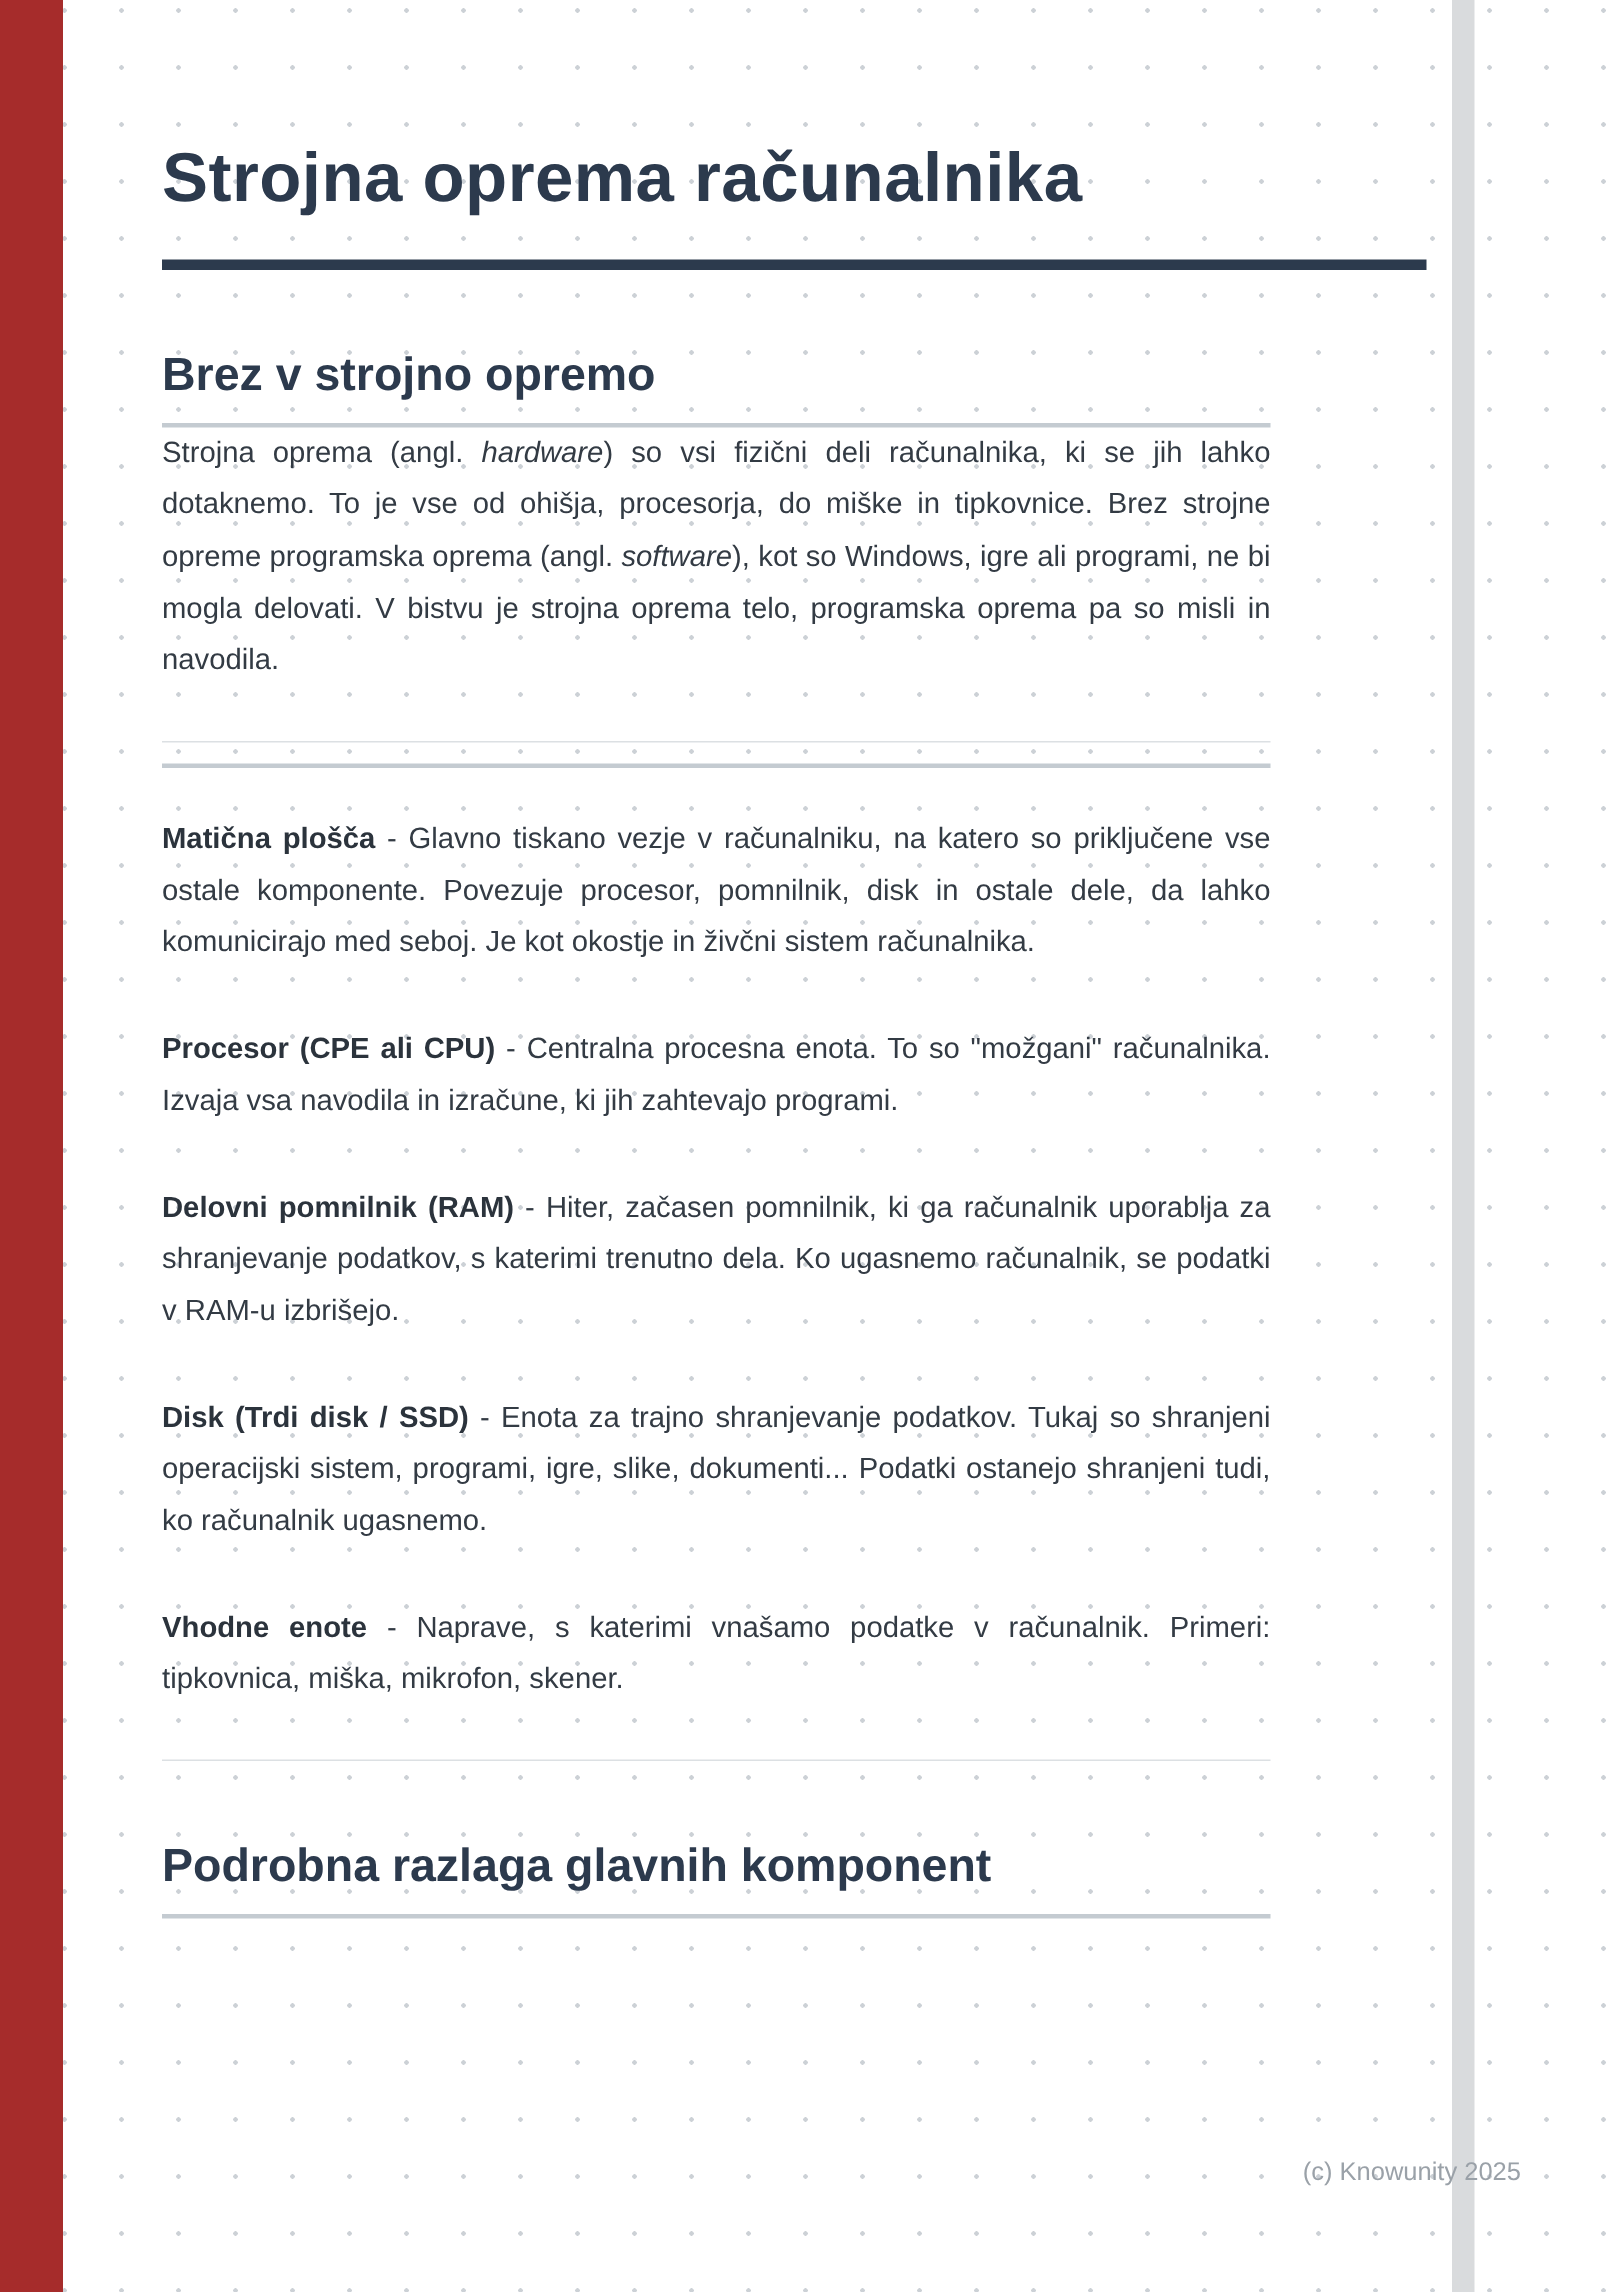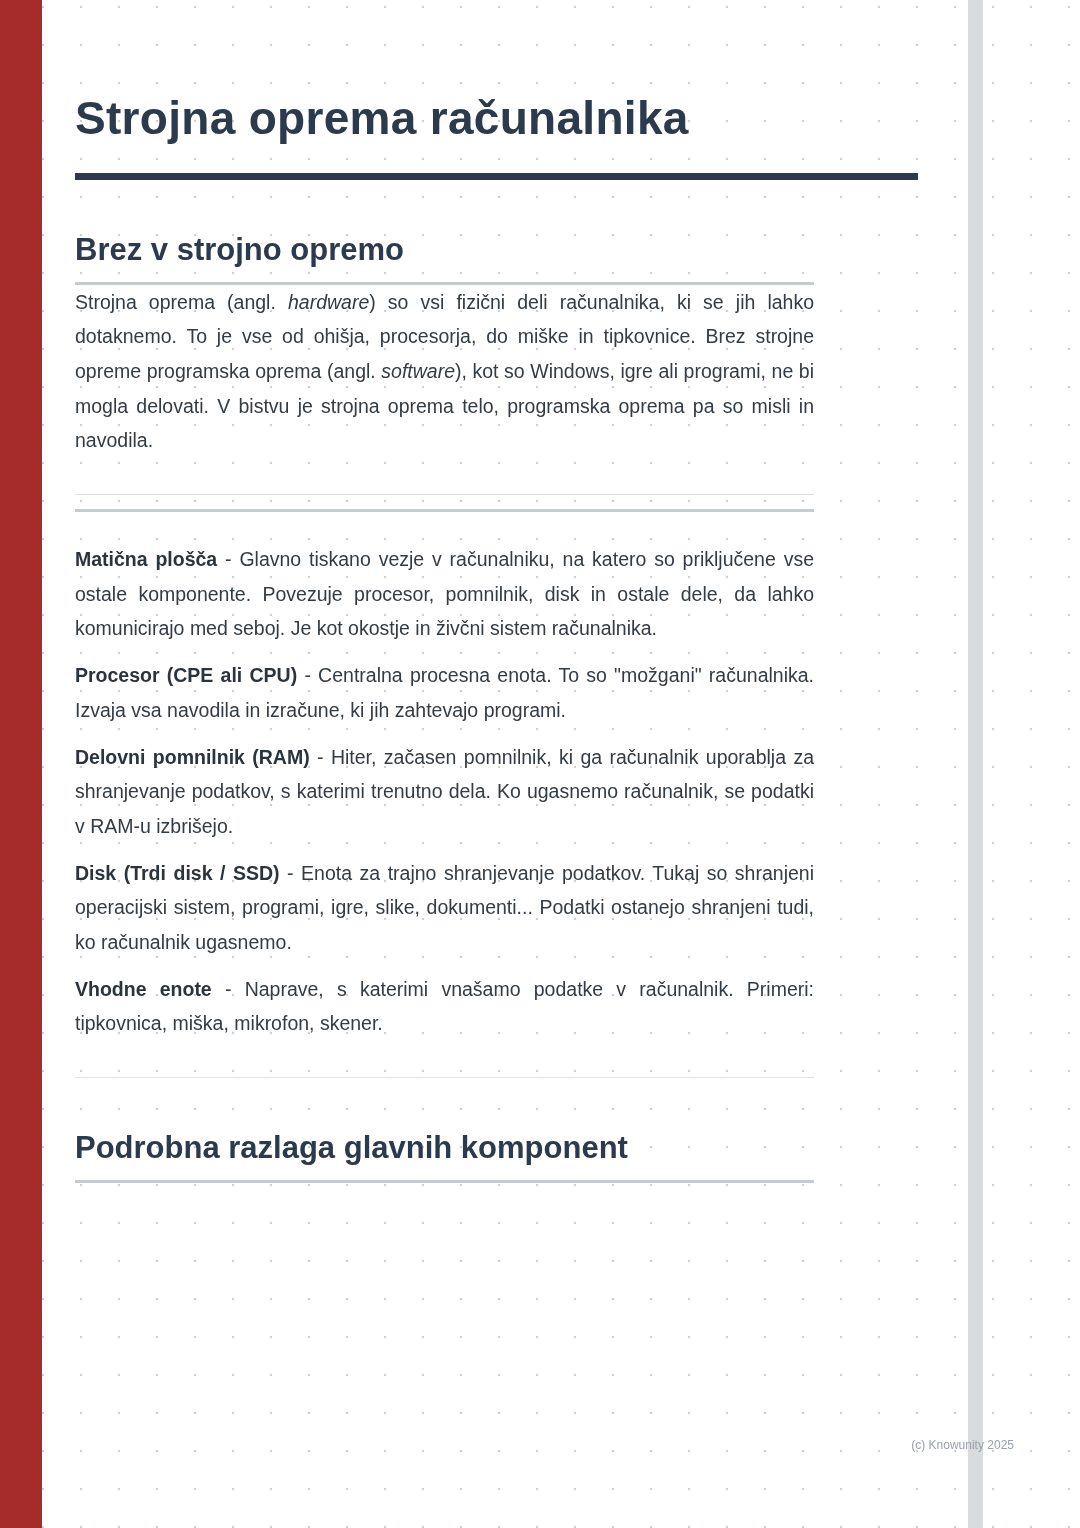--- a/index.html
+++ b/index.html
@@ -24,21 +24,21 @@
     background: #a62c2b;
   }
   .gray-strip {
     position: absolute;
     left: 968px; top: 0;
     width: 15px; height: 100%;
     background: #d9dbdd;
   }
   .content {
     position: absolute;
-    left: 75px; top: 0;
+    left: 108px; top: 0;
     width: 739px;
   }
   h1.page-title {
     margin-top: 92px;
     font-size: 46px;
     line-height: 1.15;
     font-weight: 700;
     color: #2c3a4d;
     letter-spacing: 0.3px;
     white-space: nowrap;
@@ -61,35 +61,35 @@
     width: 100%;
     height: 3px;
     background: #c4cbd1;
   }
   p.body {
     font-size: 19.5px;
     line-height: 1.78;
     color: #333b44;
     text-align: justify;
   }
-  p.body.def { margin-top: 12px; }
+  p.body.def { margin-top: 36px; }
   p.body.def.first { margin-top: 30px; }
   p.body strong { font-weight: 700; color: #2b333c; }
   p.body em { font-style: italic; }
   .divider {
     margin-top: 36px;
     width: 100%;
     height: 1px;
     background: #dce0e3;
   }
   .footer {
     position: absolute;
     right: 66px;
     top: 1438px;
-    font-size: 12px;
+    font-size: 17px;
     color: #9aa1a8;
   }
 </style>
 </head>
 <body>
 
 <div class="dotgrid"></div>
 <div class="gray-strip"></div>
 <div class="red-strip"></div>
 

